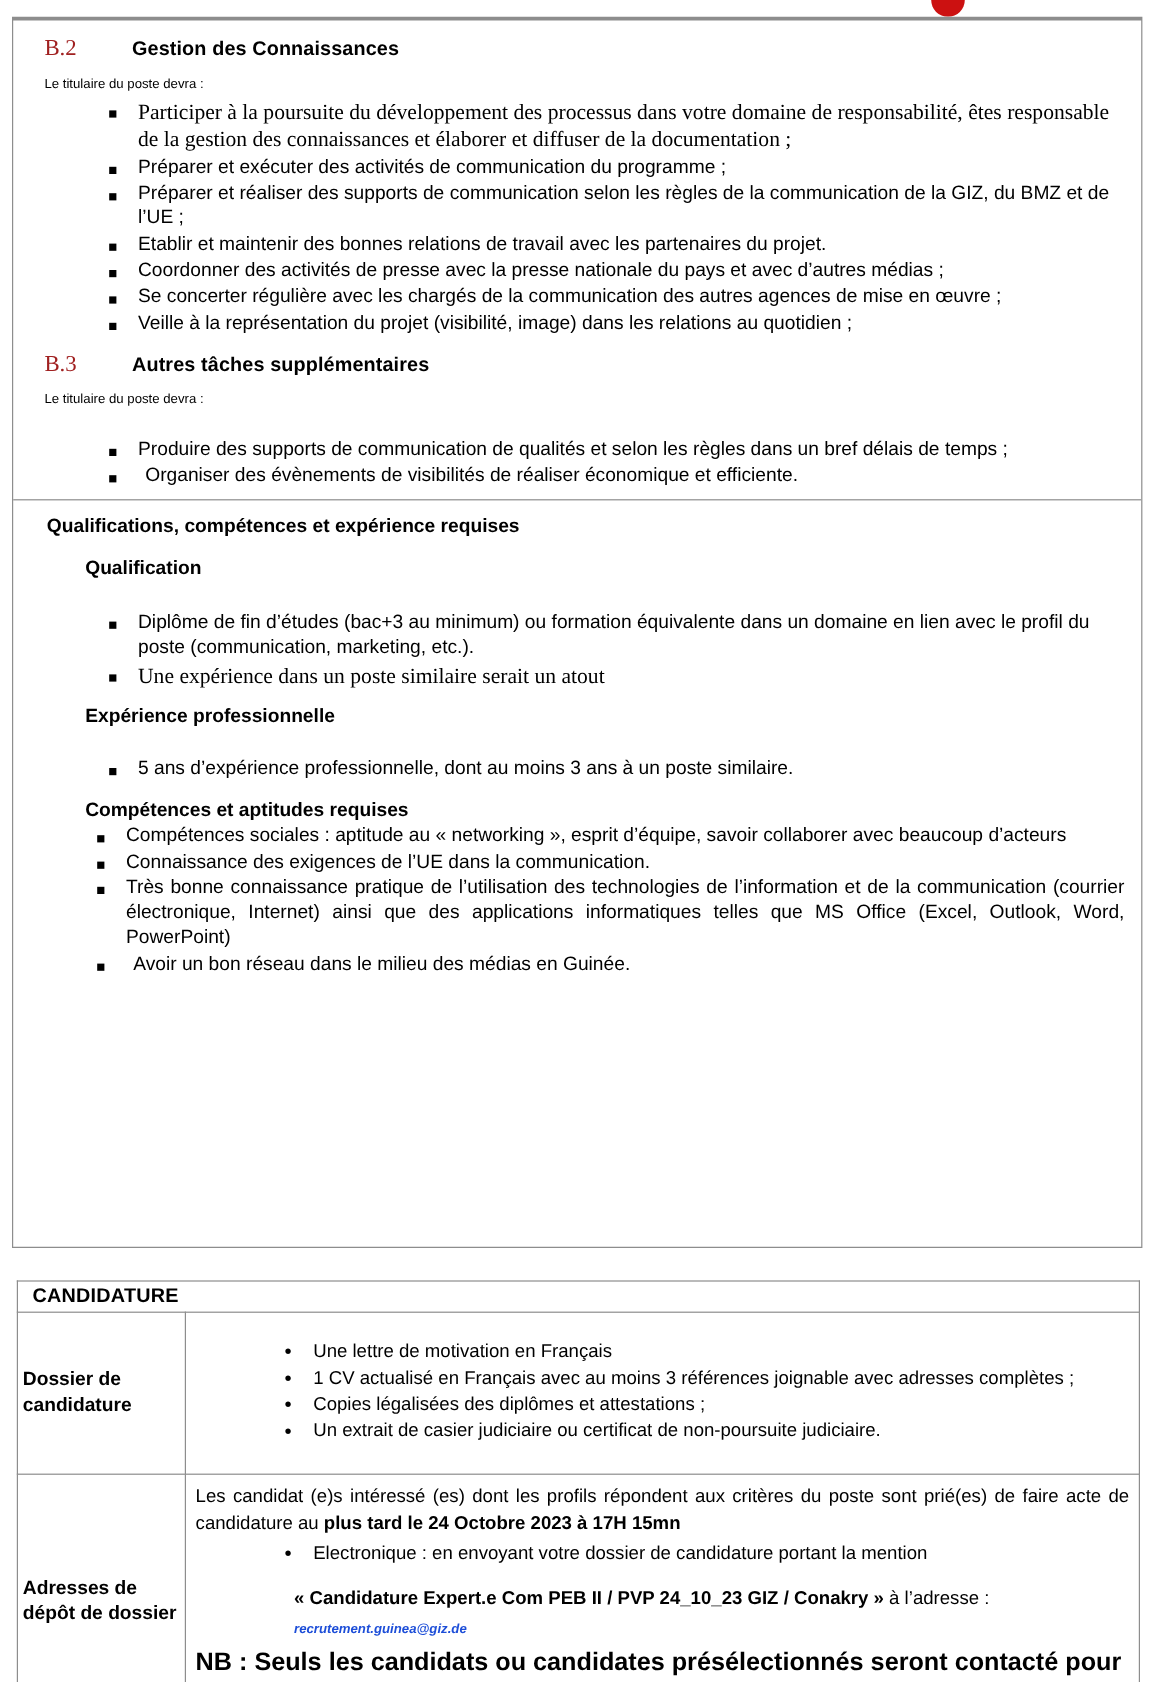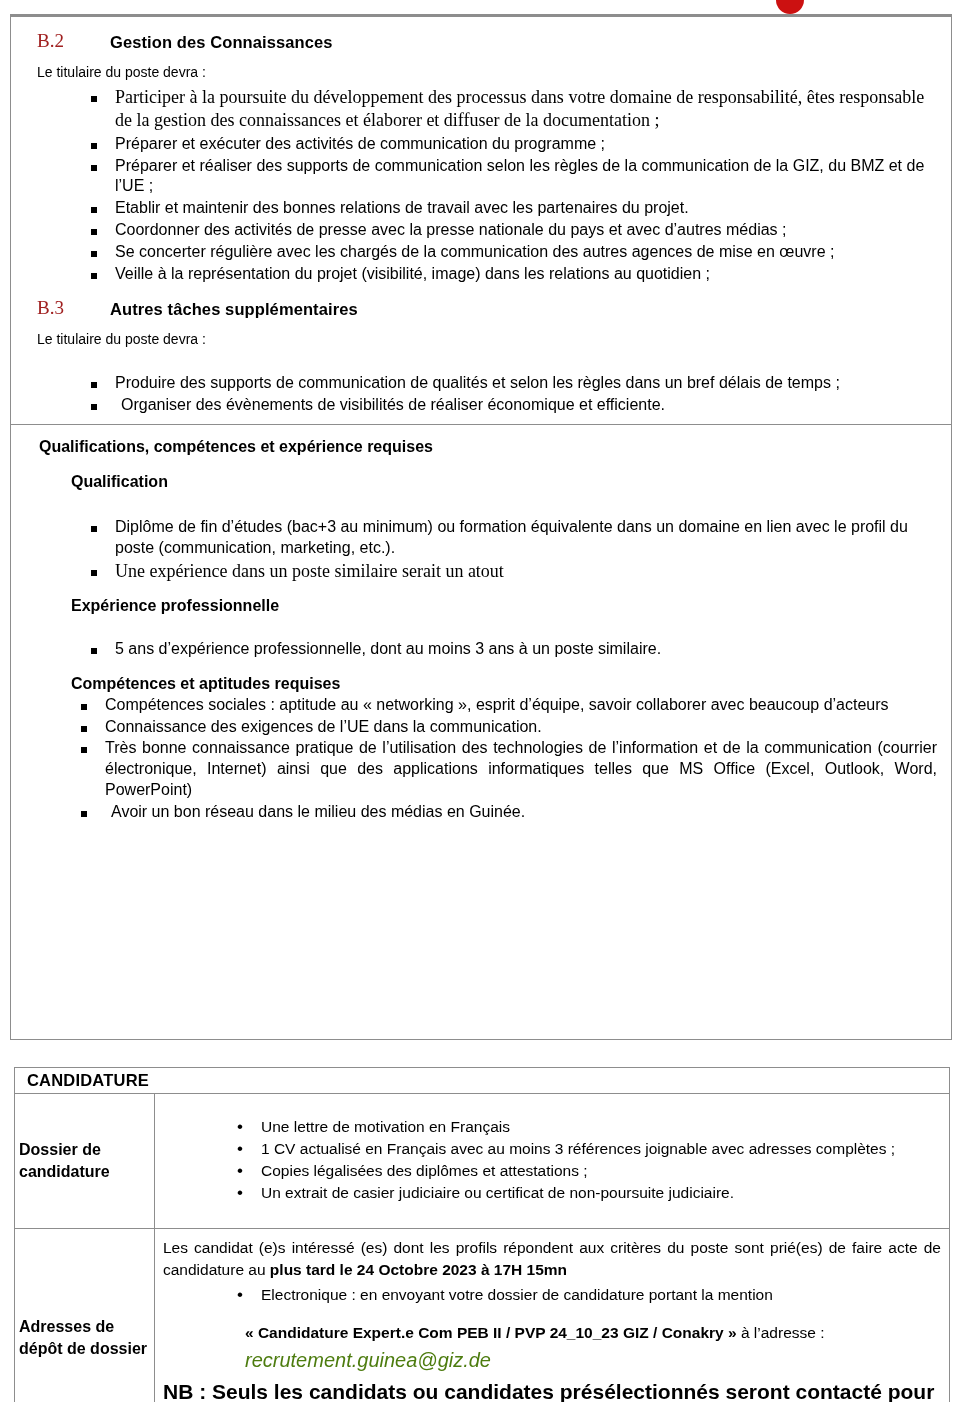--- a/index.html
+++ b/index.html
@@ -33,40 +33,40 @@
     border-top-width: 3px;
     background: #fff;
     padding: 0;
   }
 
   .sec { padding: 0 14px; }
 
   
   .sec-head {
     display: flex;
-    align-items: flex-end;
+    align-items: center;
     margin: 13px 0 0 12px;
   }
   .sec-num {
     color: #a02020;
     font-family: "Liberation Serif", serif;
     font-size: 19px;
     font-weight: 400;
     width: 60px;
     flex: 0 0 60px;
   }
   .sec-title {
     font-size: 16.5px;
     font-weight: bold;
     letter-spacing: .1px;
     margin-left: 13px;
   }
 
   .lead {
-    font-size: 14px;
+    font-size: 11px;
     margin: 12px 0 0 12px;
   }
 
   
   ul.sq {
     list-style: none;
     margin: 6px 0 0 0;
     padding: 0;
   }
   ul.sq > li {
@@ -164,24 +164,24 @@
 
   .para {
     font-size: 15.5px;
     line-height: 1.45;
     margin: 2px 0 0 0;
     text-align: justify;
   }
   .para b, .bold { font-weight: bold; }
   .mention { font-weight: bold; font-size: 15.5px; }
   .email {
-    color: #4d7c0f;
-    font-weight: normal;
+    color: #1d4ed8;
+    font-weight: bold;
     font-style: italic;
-    font-size: 20px;
+    font-size: 11px;
   }
   .nb { font-weight: bold; font-size: 21px; line-height: 1.45; margin-top: 2px; }
   .ind { margin-left: 82px; }
 </style>
 </head>
 <body>
 
 <div class="logo-dot"></div>
 
 <div class="doc-box">

